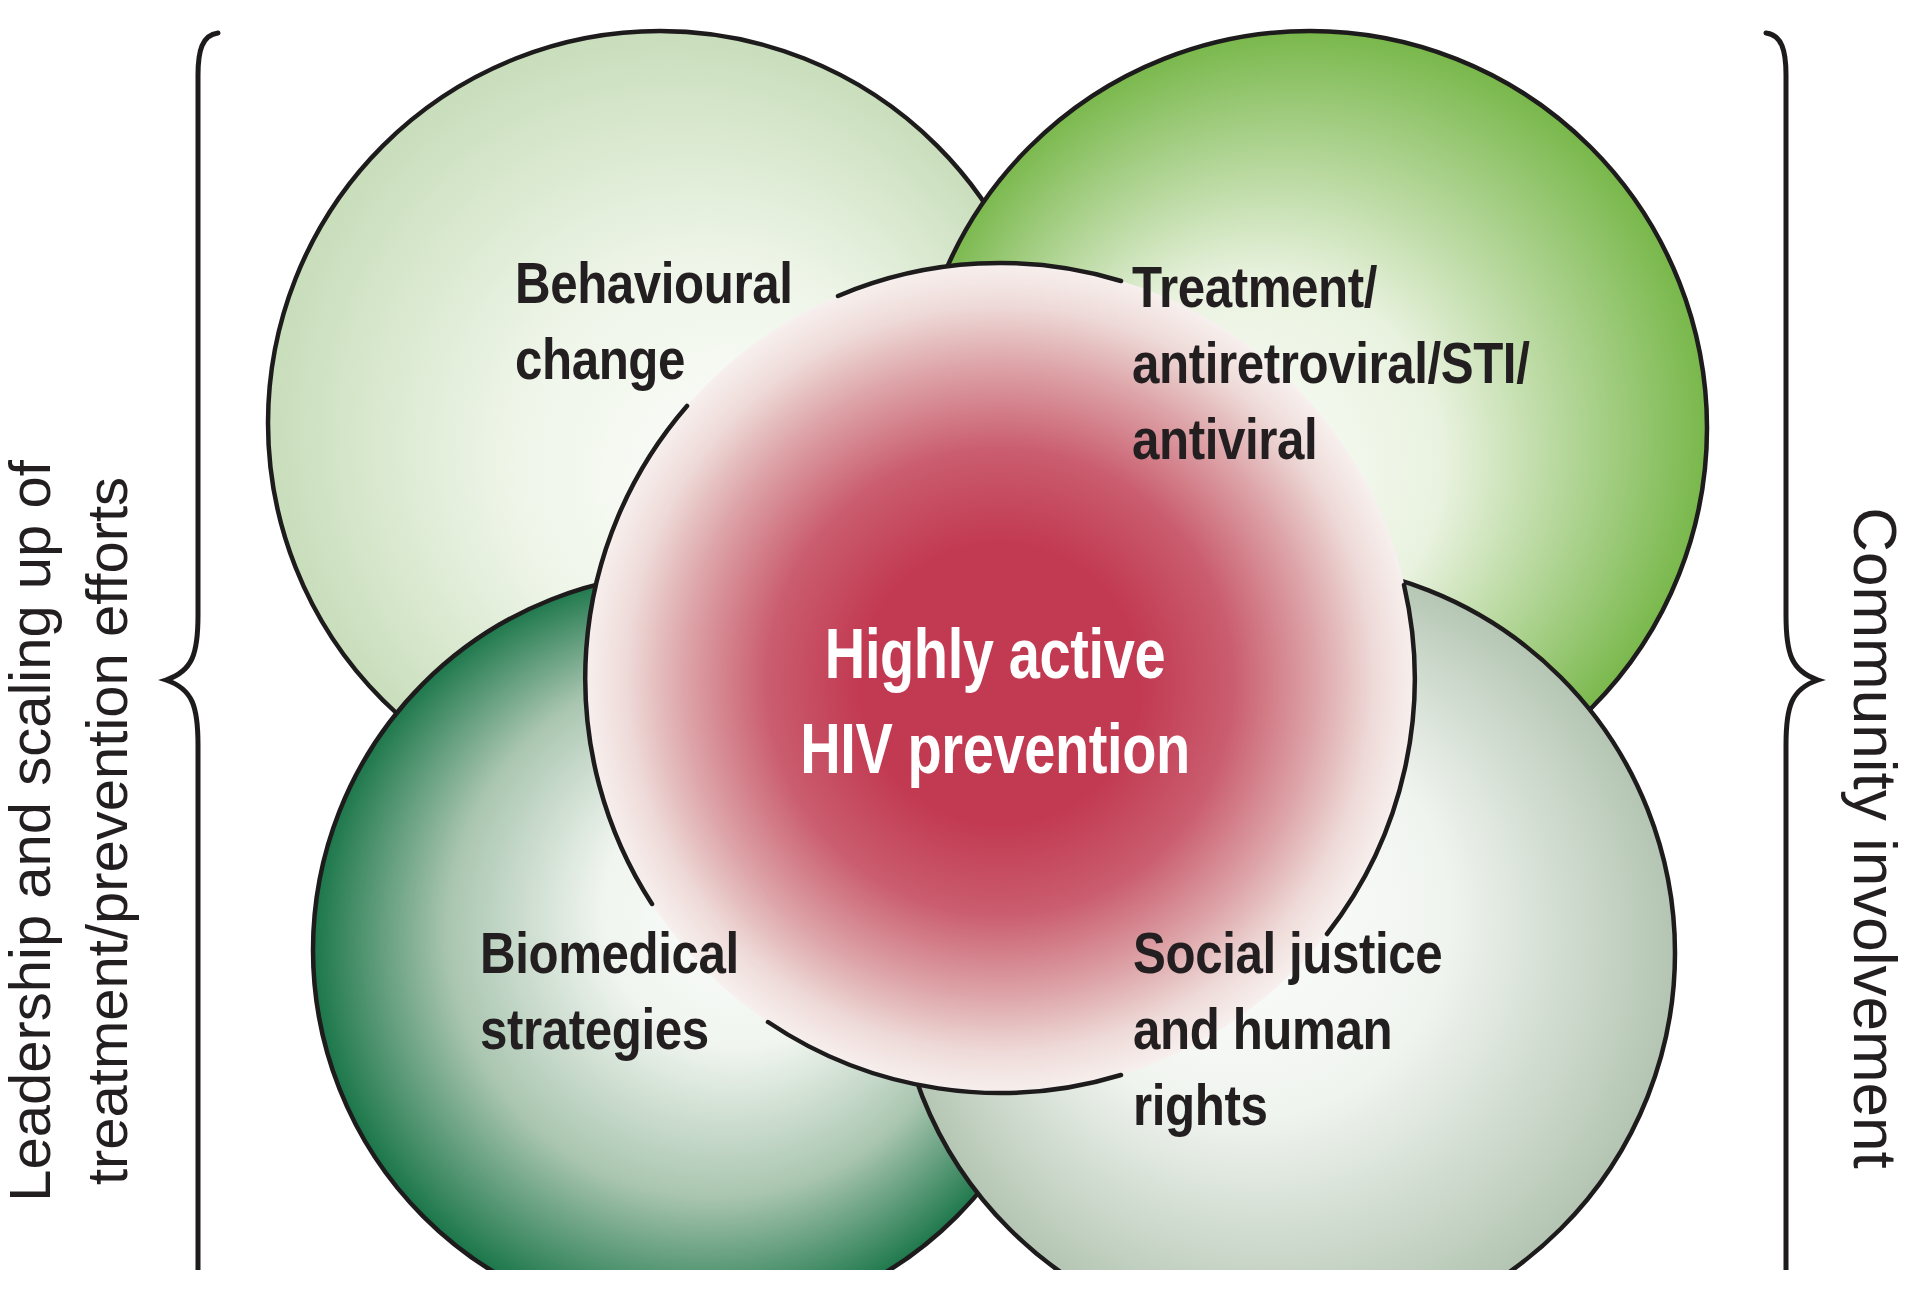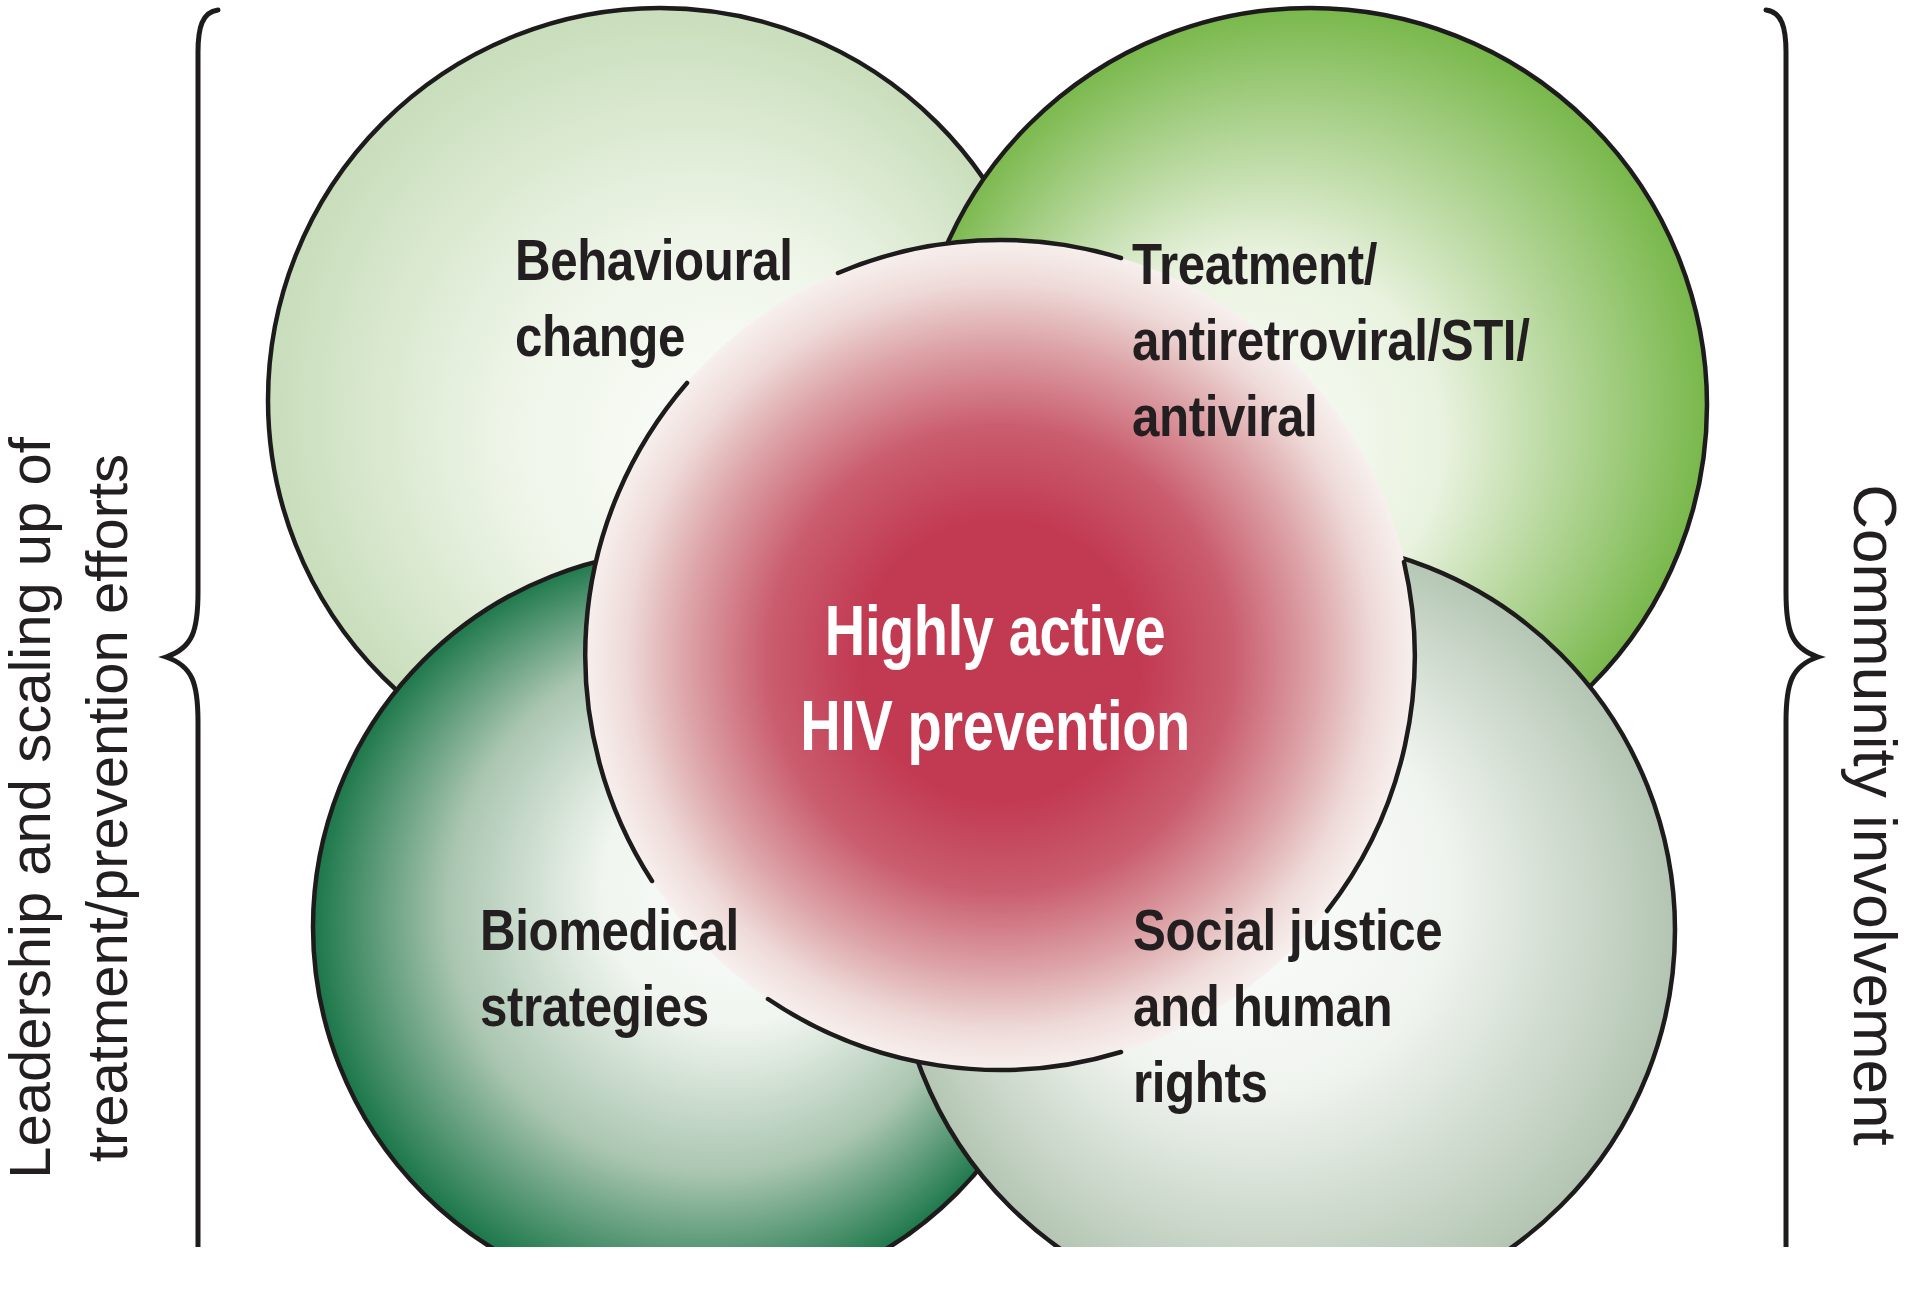--- a/index.html
+++ b/index.html
@@ -3,20 +3,21 @@
 <meta charset="utf-8">
 <style>
   html,body { margin:0; padding:0; background:#ffffff; }
   .stage {
     position: relative;
     width: 1918px;
     height: 1247px;
     background: #ffffff;
     font-family: "Liberation Sans", sans-serif;
     overflow: hidden;
+    margin-top: 23px;
   }
   .stage svg { position:absolute; left:0; top:0; }
 
   .circle-label {
     position: absolute;
     font-weight: 700;
     font-size: 58px;
     line-height: 76px;
     letter-spacing: -0.5px;
     color: #231f20;

